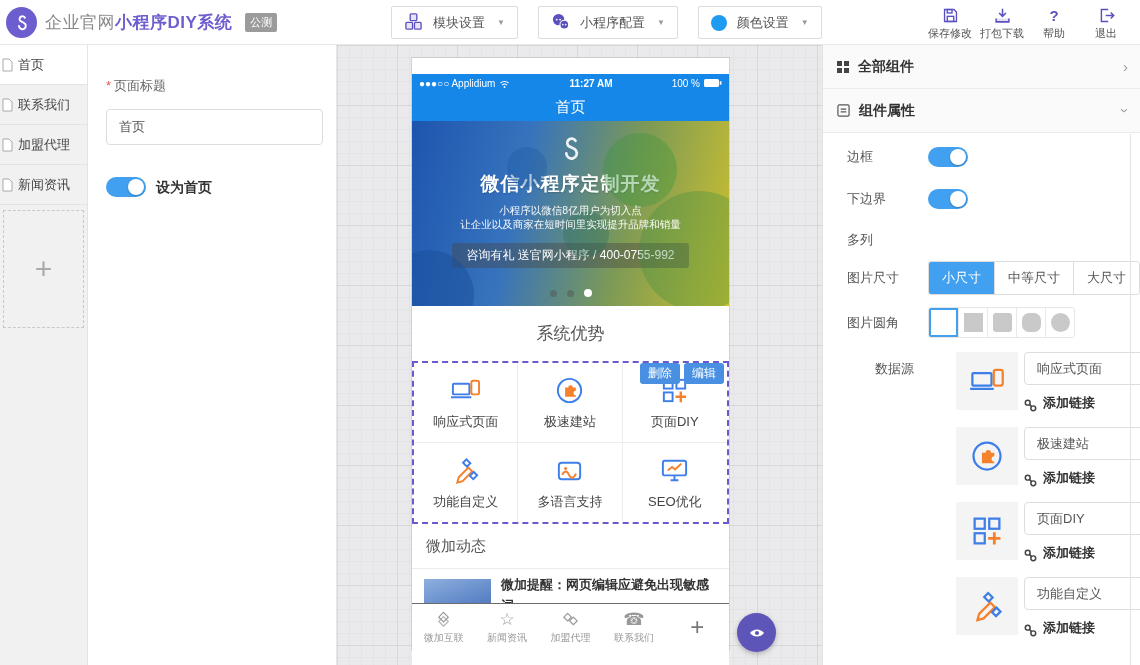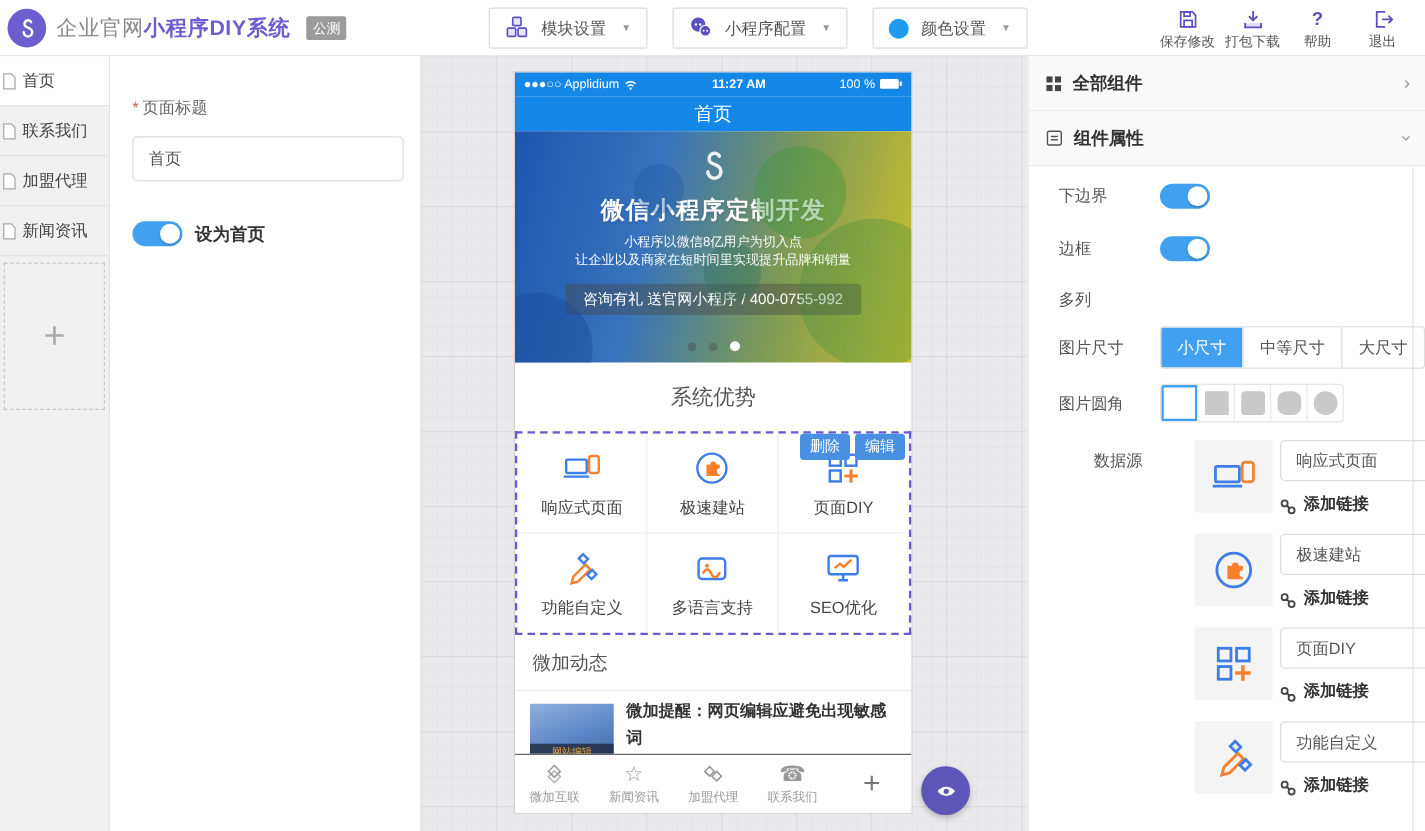--- a/index.html
+++ b/index.html
@@ -41,21 +41,21 @@
   .canvas{position:absolute;top:45px;left:337px;width:485px;bottom:0;background-color:#eaeaec;
     background-image:
       linear-gradient(rgba(0,0,0,.05) 1px, transparent 1px),
       linear-gradient(90deg, rgba(0,0,0,.05) 1px, transparent 1px),
       linear-gradient(rgba(0,0,0,.025) 1px, transparent 1px),
       linear-gradient(90deg, rgba(0,0,0,.025) 1px, transparent 1px);
     background-size:60px 60px,60px 60px,12px 12px,12px 12px;}
 
   
   .phone{position:absolute;left:75px;top:13px;width:317px;height:592px;background:#fff;box-shadow:0 0 0 1px rgba(0,0,0,.10);}
-  .statusbar{height:19px;background:#1587e8;color:#fff;display:flex;align-items:center;justify-content:space-between;padding:0 7px;font-size:10px;}
+  .statusbar{height:19px;background:#1587e8;color:#fff;display:flex;align-items:center;justify-content:space-between;padding:0 7px;font-size:10px;margin-top:16px;}
   .sb-left,.sb-right{display:flex;align-items:center;gap:4px;}
   .sb-time{font-weight:bold;}
   .ptitle{height:28px;background:#1587e8;color:#fff;display:flex;align-items:center;justify-content:center;font-size:15px;}
   .hero{height:185px;position:relative;overflow:hidden;color:#fff;text-align:center;
         background:linear-gradient(103deg,#1d55ae 0%,#3773bd 34%,#7d9a55 66%,#cfc12e 100%);}
   .hc{position:absolute;border-radius:50%;}
   .hc1{width:74px;height:74px;right:52px;top:12px;background:rgba(60,150,60,.38);}
   .hc2{width:120px;height:120px;right:-30px;top:70px;background:rgba(55,140,65,.32);}
   .hc3{width:46px;height:46px;right:120px;top:90px;background:rgba(40,110,90,.35);}
   .hc4{width:90px;height:90px;left:-28px;bottom:-34px;background:rgba(25,75,150,.45);}
@@ -419,25 +419,25 @@
       <svg width="13" height="13" viewBox="0 0 14 14" fill="none" stroke="#555" stroke-width="1.3">
           <rect x="1" y="1" width="12" height="12" rx="1.5"></rect>
           <path d="M4 5.5h6M4 8.5h6"></path>
         </svg>
       <span>组件属性</span>
       <span class="chev down">›</span>
     </div>
 
     <div class="props-body">
       <div class="prow">
+        <span class="plabel">边框</span>
+        <span class="switch"></span>
+      </div>
+      <div class="prow">
         <span class="plabel">下边界</span>
-        <span class="switch"></span>
-      </div>
-      <div class="prow">
-        <span class="plabel">边框</span>
         <span class="switch"></span>
       </div>
       <div class="prow tight">
         <span class="plabel">多列</span>
       </div>
       <div class="prow tight">
         <span class="plabel">图片尺寸</span>
         <span class="seg">
           <span class="seg-btn selected">小尺寸</span>
           <span class="seg-btn">中等尺寸</span>

